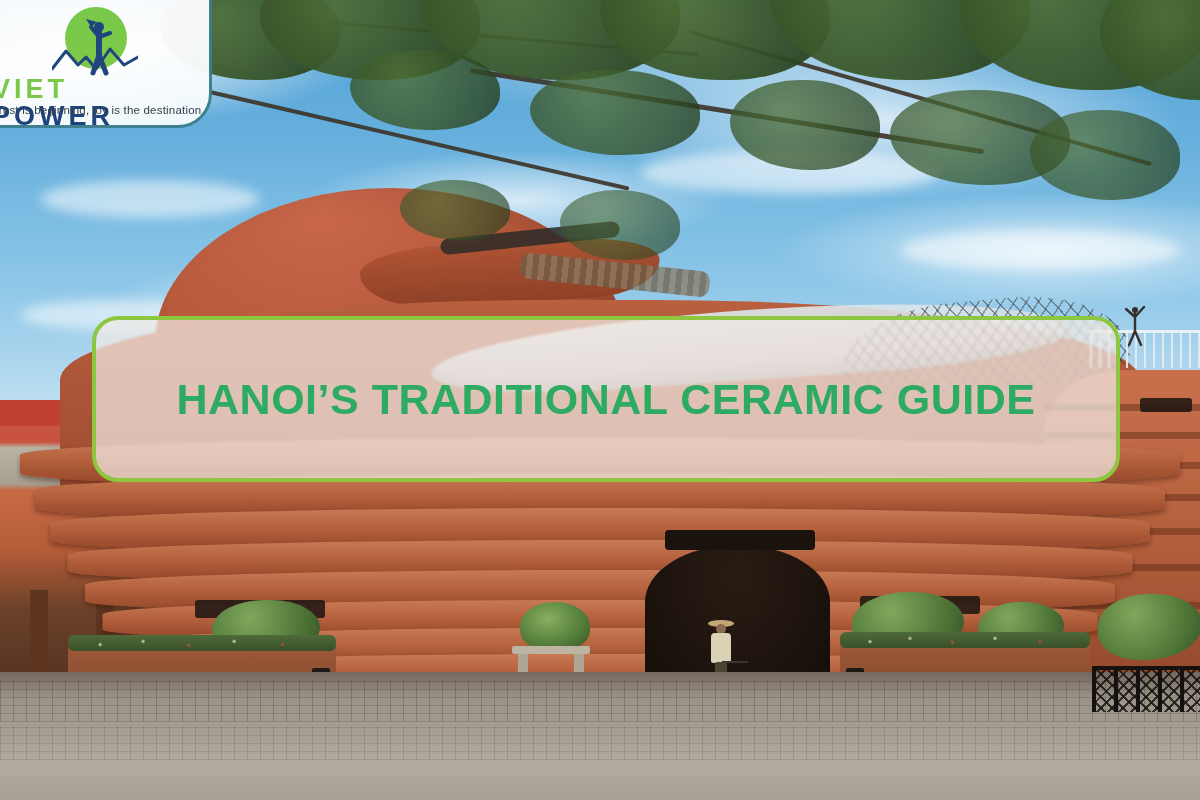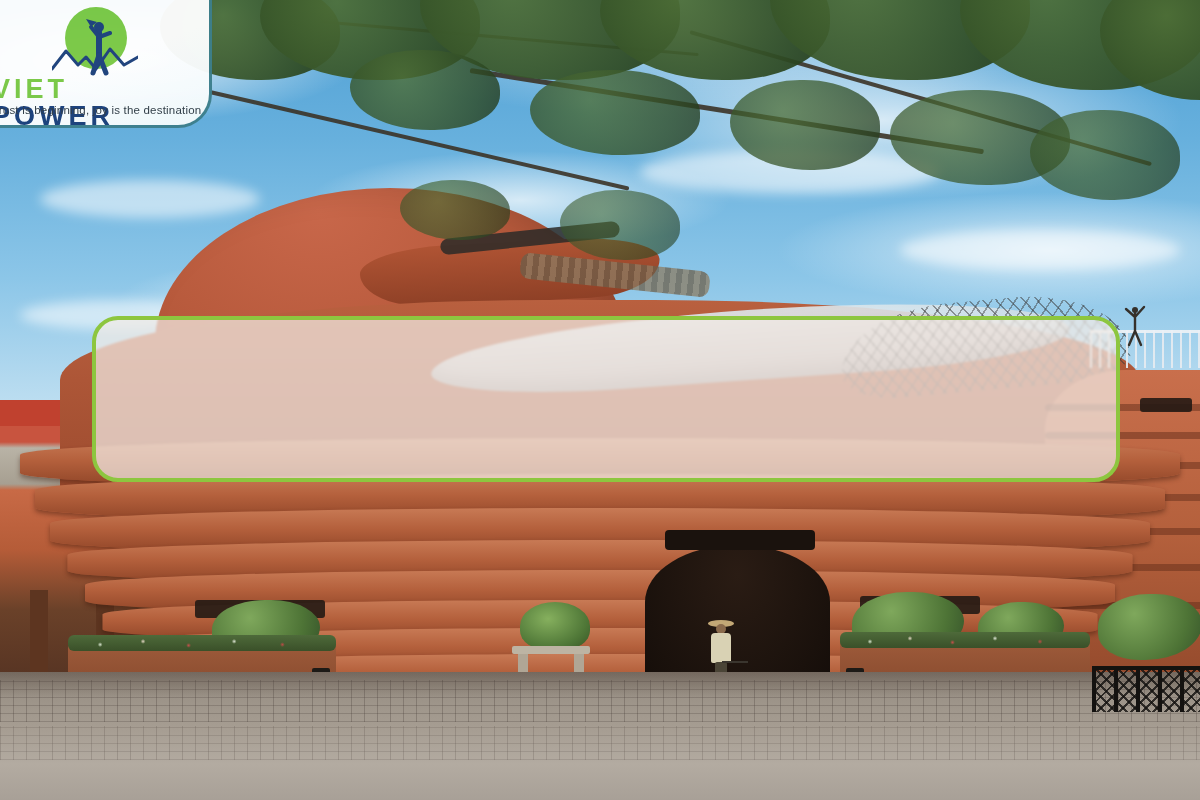--- a/index.html
+++ b/index.html
@@ -379,20 +379,21 @@
     <div class="bar"></div>
   </div>
 
   <div class="ground"></div>
   <div class="ground-shadow"></div>
   <div class="brick-band" style="top:680px; height:42px;"></div>
   <div class="brick-band" style="top:726px; height:34px; opacity:.65;"></div>
   <div class="fence"></div>
 
   <div class="banner">
+    <div class="line">HANOI’S TRADITIONAL CERAMIC GUIDE</div>
   </div>
 
   <div class="logo-card">
     <div class="logo-mark">
       <div class="logo-sun"></div>
       <svg class="logo-mtn" viewBox="0 0 86 30" width="86" height="30" aria-hidden="true">
         <path d="M0 26 L14 8 L26 22 L34 14 L44 26 L58 6 L72 22 L86 14" stroke="#1b3f7a" stroke-width="3" fill="none" stroke-linecap="round" stroke-linejoin="round"></path>
       </svg>
       <svg class="logo-figure" viewBox="0 0 26 62" width="26" height="62" aria-hidden="true">
         <circle cx="13" cy="12" r="5" fill="#1b3f7a"></circle>

